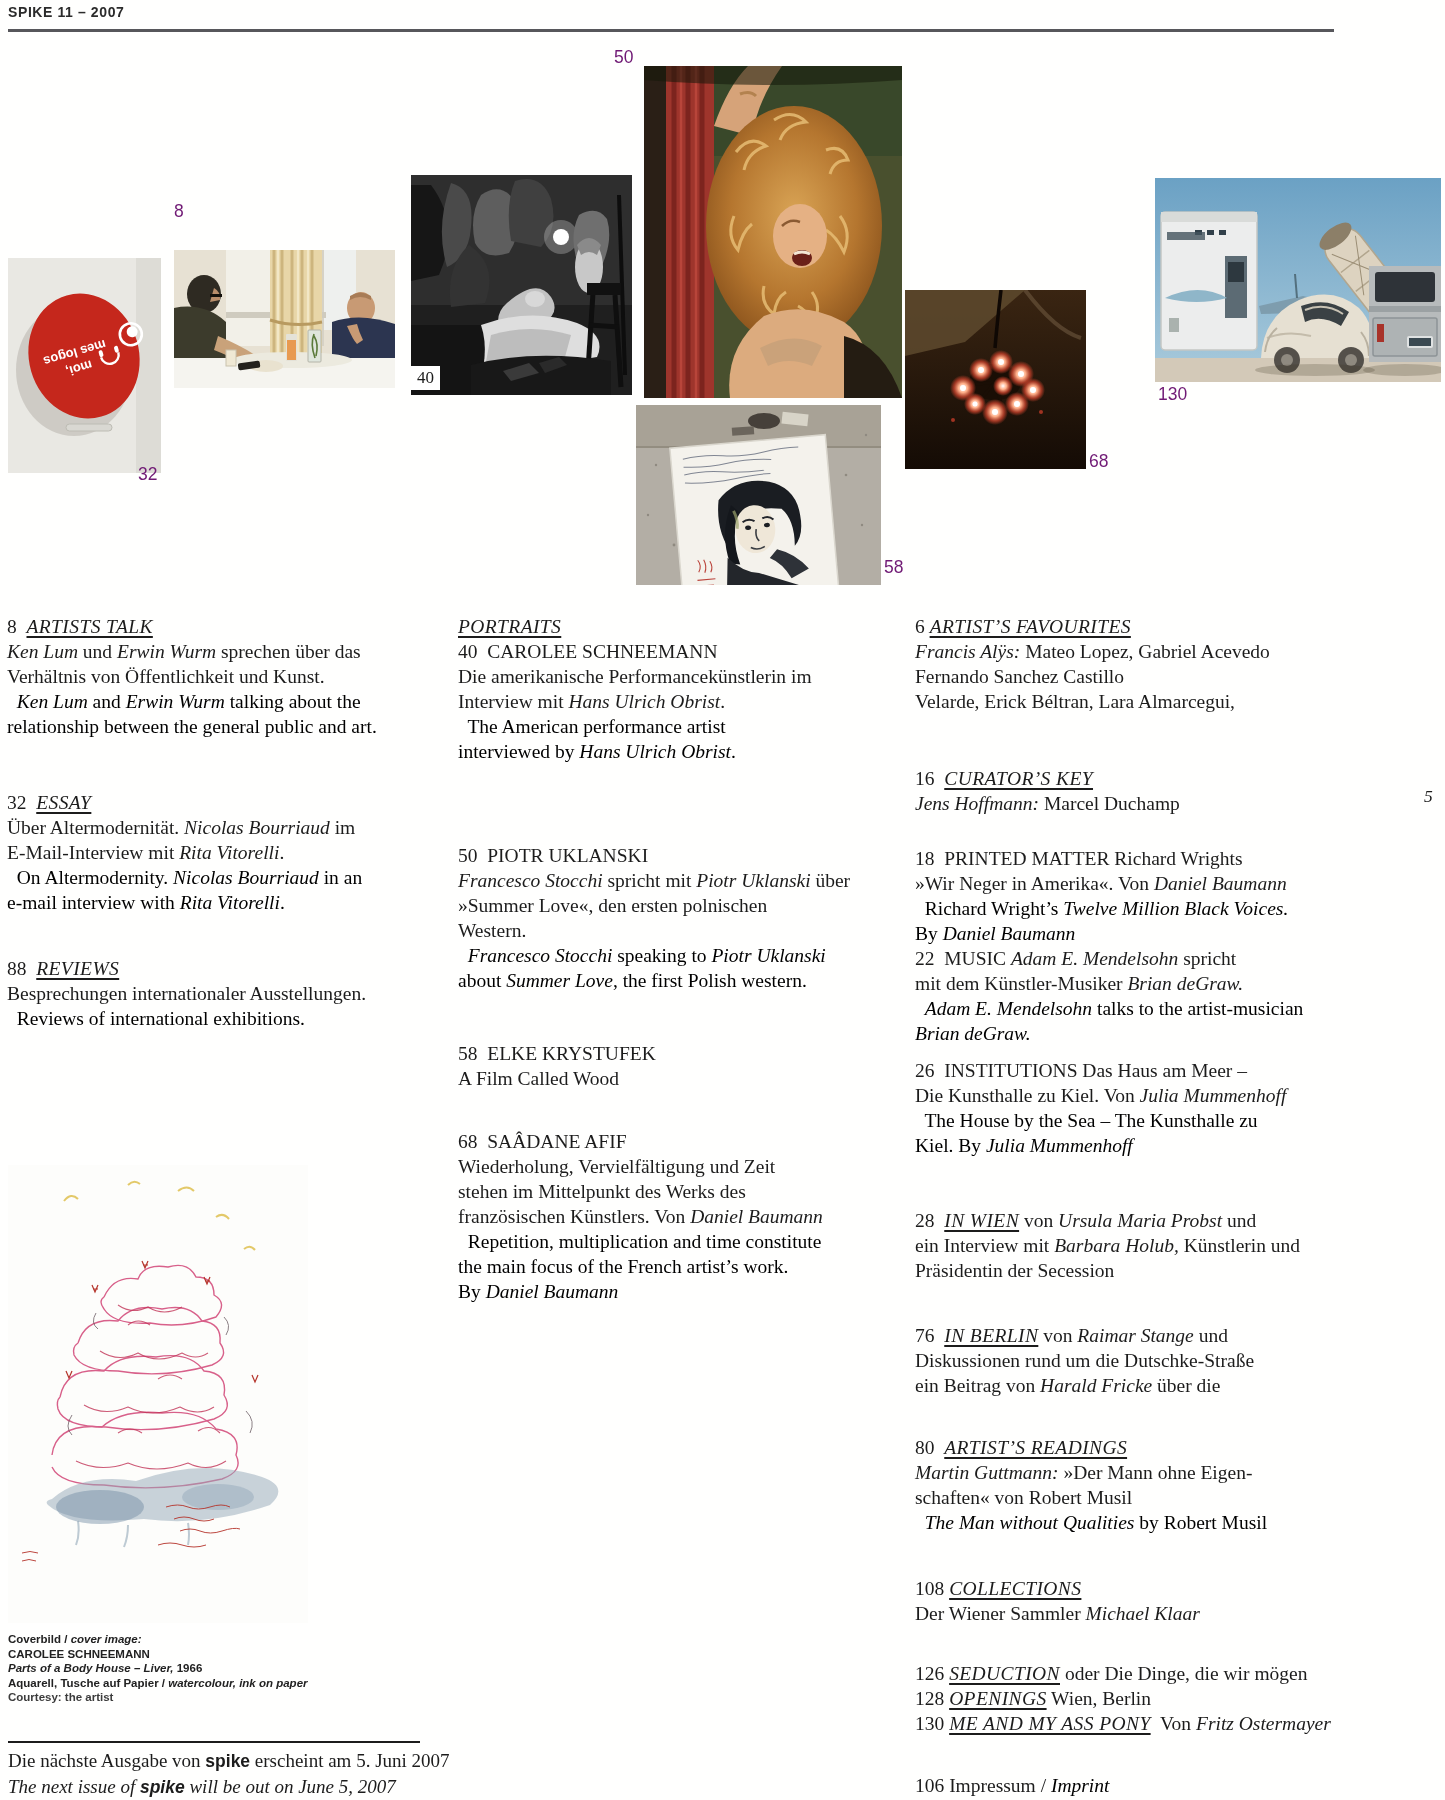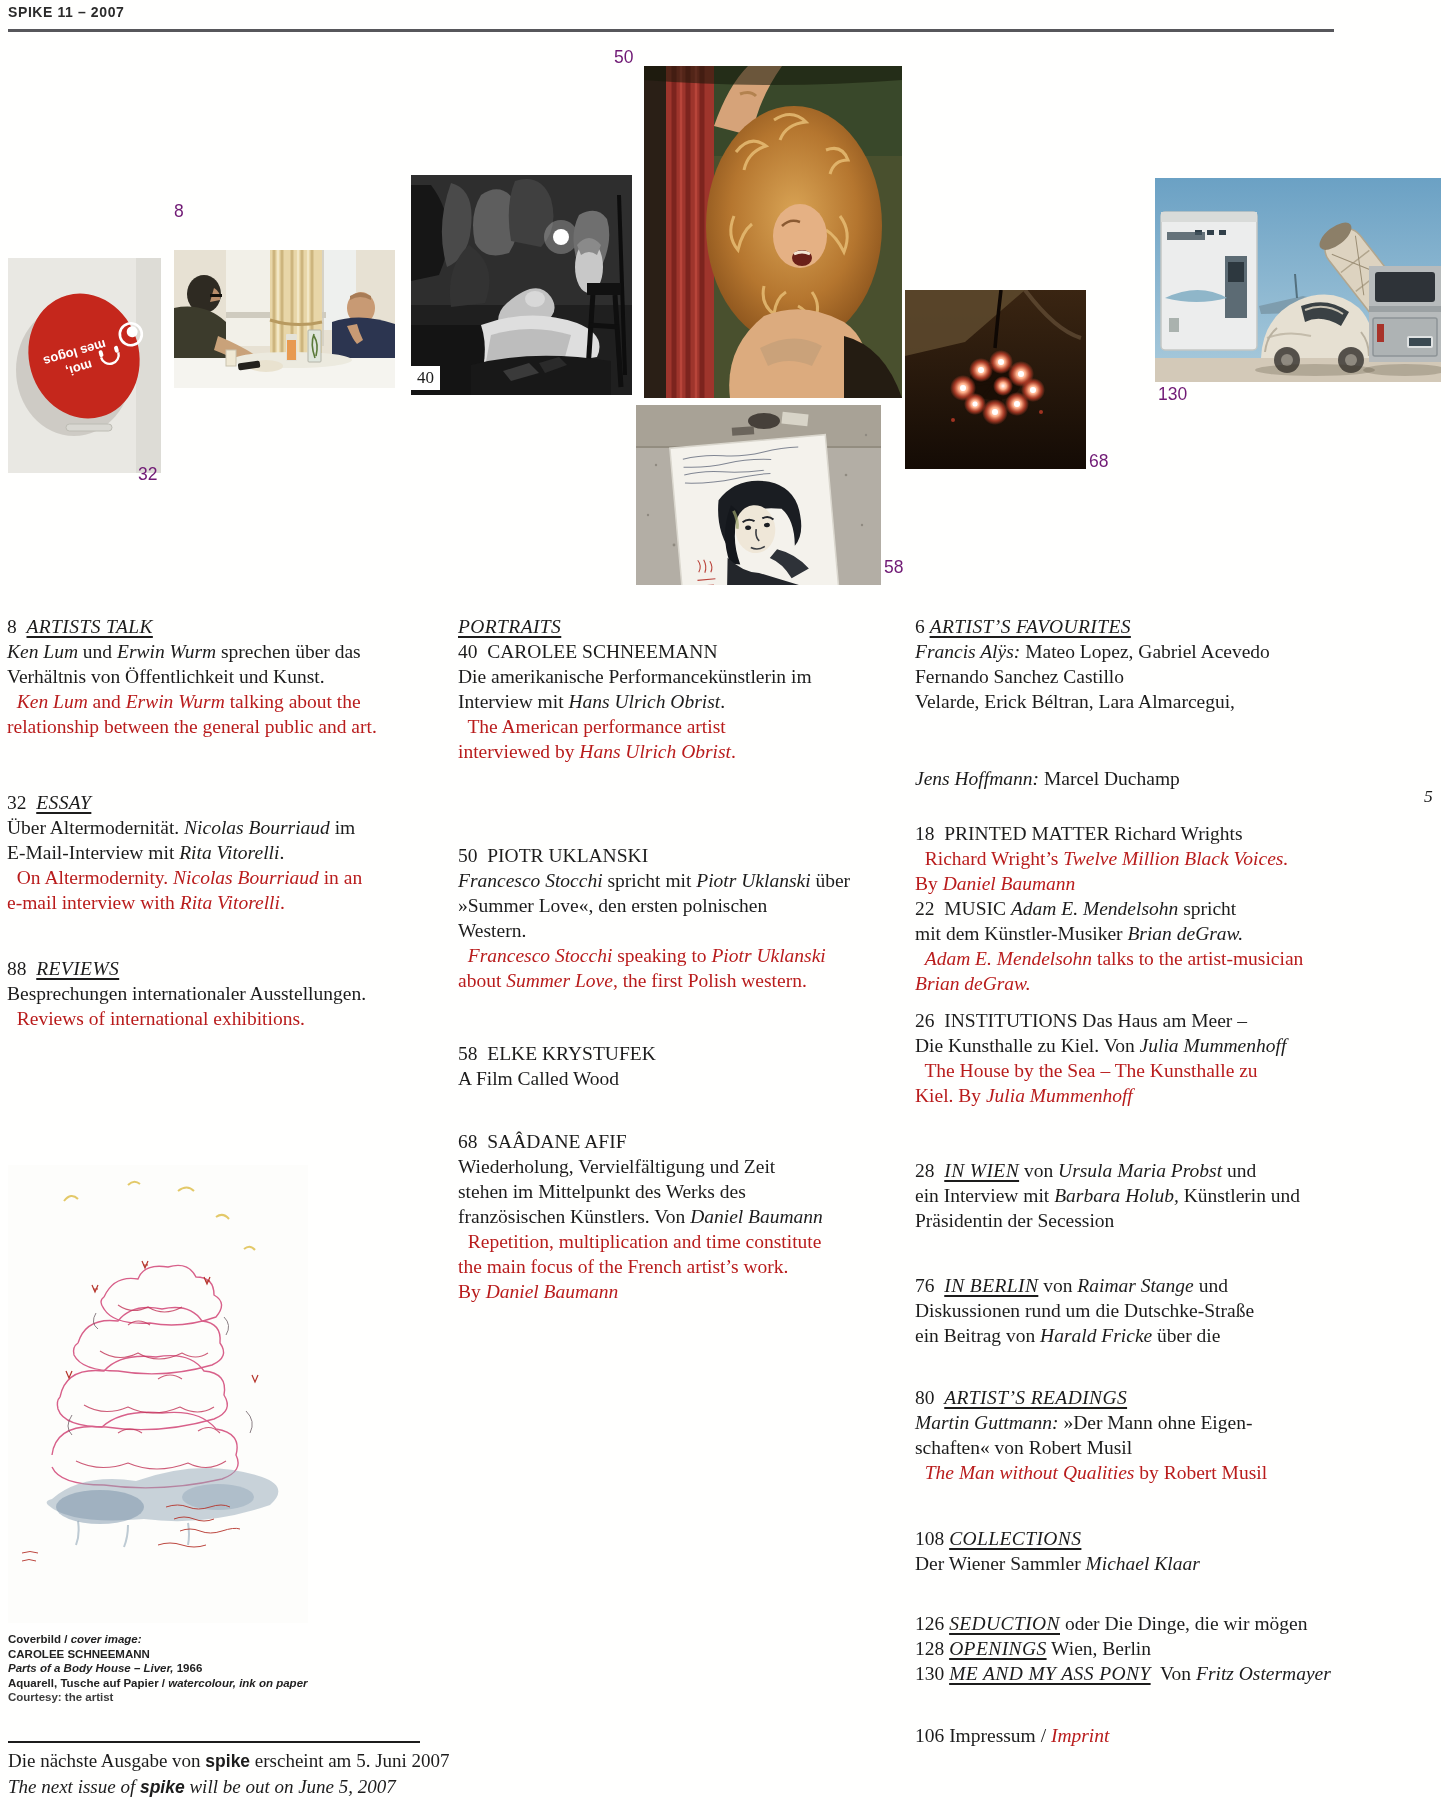--- a/index.html
+++ b/index.html
@@ -10,21 +10,21 @@
             letter-spacing:.6px;color:#2b2b2b;}
   .rule-top{background:#57575b;height:3px;}
   .rule-bottom{background:#1c1c1c;height:2px;}
   .photo{position:absolute;overflow:hidden;}
   .photo svg{display:block;}
   .plabel{position:absolute;font-size:17.5px;color:#701a75;font-family:Liberation Sans, sans-serif;}
   .p40box{position:absolute;left:0;bottom:5px;width:29px;height:24px;background:#ffffff;
           display:flex;align-items:center;justify-content:center;font-size:17px;}
   .col{position:absolute;top:614px;}
   .tl{font-size:19.5px;line-height:25px;white-space:pre;}
-  .gray{color:#b91c1c;}
+  .gray{color:#000000;}
   .it{font-style:italic;}
   .un{font-style:italic;text-decoration:underline;text-decoration-thickness:1.5px;
       text-underline-offset:3px;letter-spacing:.4px;}
   .brand{font-family:"Liberation Sans",sans-serif;font-weight:bold;font-size:17.5px;}
   .pagenum{font-size:17.5px;font-style:italic;}
   .cap .tl{font-family:"Liberation Sans",sans-serif;font-size:11.5px;line-height:14.5px;
            color:#222;font-weight:bold;}
   .cap .tl.light{font-weight:bold;color:#3c3c3c;}
   .foot .tl{font-size:19px;line-height:25px;}
 </style>
@@ -378,24 +378,26 @@
       </div>
     </div>
   <div class="col" id="col3" style="left:915px;width:470px;">
       <div class="entry">
         <div class="tl"><span>6 </span><span class="un">ARTIST’S FAVOURITES</span></div>
         <div class="tl"><span class="it">Francis Alÿs:</span><span> Mateo Lopez, Gabriel Acevedo</span></div>
         <div class="tl"><span>Fernando Sanchez Castillo</span></div>
         <div class="tl"><span>Velarde, Erick Béltran, Lara Almarcegui,</span></div>
       </div>
       <div class="entry" style="margin-top: 52px;">
+        <div class="tl"><span>16  </span><span class="un">CURATOR’S KEY</span></div>
         <div class="tl"><span class="it">Jens Hoffmann:</span><span> Marcel Duchamp</span></div>
       </div>
       <div class="entry" style="margin-top: 30px;">
         <div class="tl"><span>18  PRINTED MATTER Richard Wrights</span></div>
+        <div class="tl"><span>»Wir Neger in Amerika«. Von </span><span class="it">Daniel Baumann</span></div>
         <div class="tl gray"><span>  Richard Wright’s </span><span class="it">Twelve Million Black Voices.</span></div>
         <div class="tl gray"><span>By </span><span class="it">Daniel Baumann</span></div>
       </div>
       <div class="entry">
         <div class="tl"><span>22  MUSIC </span><span class="it">Adam E. Mendelsohn</span><span> spricht</span></div>
         <div class="tl"><span>mit dem Künstler-Musiker </span><span class="it">Brian deGraw.</span></div>
         <div class="tl gray"><span>  </span><span class="it">Adam E. Mendelsohn</span><span> talks to the artist-musician</span></div>
         <div class="tl gray"><span class="it">Brian deGraw.</span></div>
       </div>
       <div class="entry" style="margin-top: 12px;">

